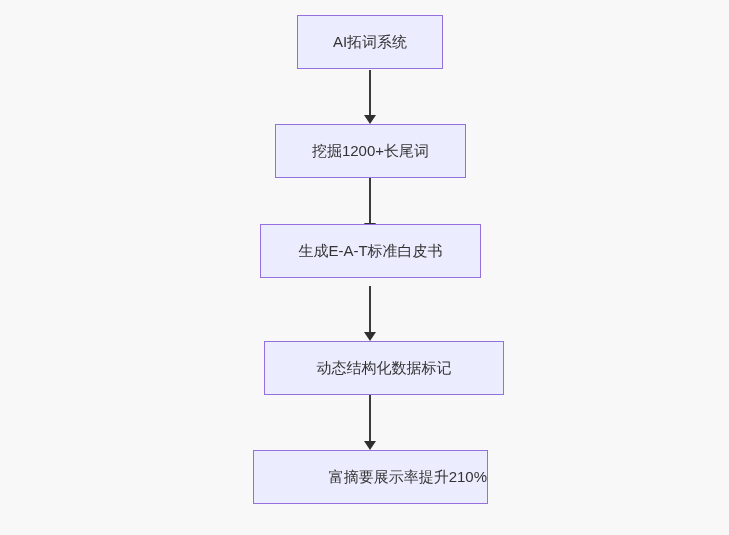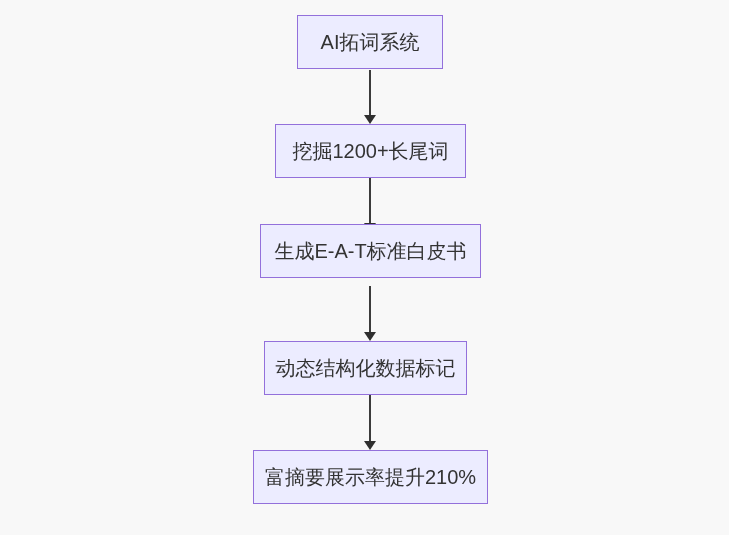--- a/index.html
+++ b/index.html
@@ -17,30 +17,30 @@
   }
   .node {
     position: absolute;
     height: 54px;
     background: #ECECFF;
     border: 1px solid #9370DB;
     box-sizing: border-box;
     display: flex;
     align-items: center;
     justify-content: center;
-    font-size: 20px;
+    font-size: 15px;
     color: #333333;
     text-align: center;
     white-space: nowrap;
   }
   .node-1 { left: 297px; top: 15px;  width: 146px; }
   .node-2 { left: 275px; top: 124px; width: 191px; text-align: center; }
   .node-3 { left: 260px; top: 224px; width: 221px; }
-  .node-4 { left: 264px; top: 341px; width: 203px; }
-  .node-5 { left: 253px; top: 450px; width: 235px; }
+  .node-4 { left: 264px; top: 341px; width: 240px; }
+  .node-5 { left: 253px; top: 450px; width: 235px; justify-content: flex-end; }
 
   .edge-line {
     position: absolute;
     left: 369px;
     width: 2px;
     background: #3b3b3b;
   }
   .edge-head {
     position: absolute;
     left: 364px;

